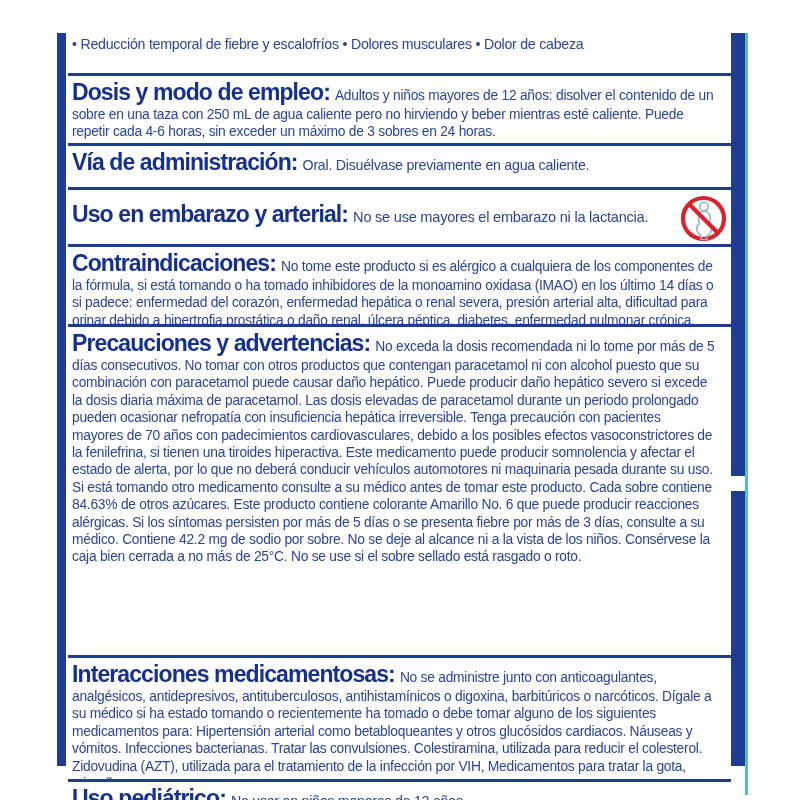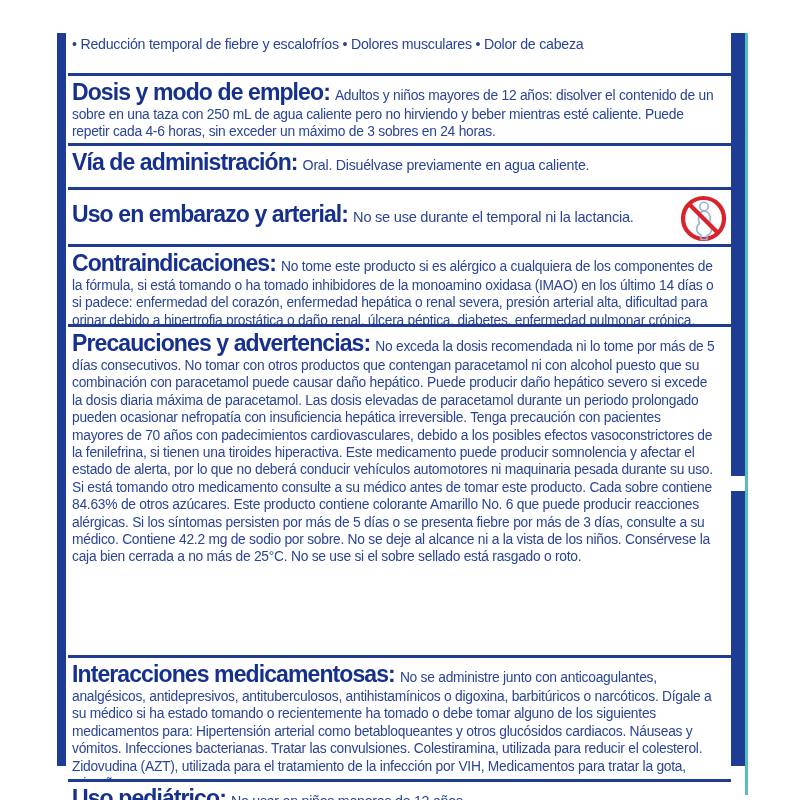--- a/index.html
+++ b/index.html
@@ -78,21 +78,21 @@
 
     <section class="sec sec-dosis">
       <p class="body-txt"><span class="run-h">Dosis y modo de empleo:</span><span>Adultos y niños mayores de 12 años: disolver el contenido de un sobre en una taza con 250 mL de agua caliente pero no hirviendo y beber mientras esté caliente. Puede repetir cada 4-6 horas, sin exceder un máximo de 3 sobres en 24 horas.</span></p>
     </section>
 
     <section class="sec sec-via">
       <p class="body-txt"><span class="run-h">Vía de administración:</span><span>Oral. Disuélvase previamente en agua caliente.</span></p>
     </section>
 
     <section class="sec sec-embarazo">
-      <p class="body-txt"><span class="run-h">Uso en embarazo y arterial:</span><span>No se use durante el temporal ni la lactancia.</span></p>
+      <p class="body-txt"><span class="run-h">Uso en embarazo y arterial:</span><span>No se use mayores el embarazo ni la lactancia.</span></p>
       <svg class="preg-icon" viewBox="0 0 49 49">
         <circle cx="24.5" cy="24.5" r="20.5" fill="none" stroke="#d9232a" stroke-width="4.2"></circle>
         <circle cx="25" cy="12.5" r="4.2" fill="none" stroke="#9cb0d6" stroke-width="1.6"></circle>
         <path d="M22.5 17.5 c-3 3.5 -3.8 8 -2 12 c-4 3 -3.5 9.5 1.5 11.5 l0 4.5 l6 0 l0 -4 c5 -1.5 6.5 -8.5 2 -12.5 c2.2 -4 1.2 -8.5 -2 -11.5 z" fill="none" stroke="#9cb0d6" stroke-width="1.6" stroke-linejoin="round"></path>
         <line x1="10" y1="10" x2="39" y2="39" stroke="#d9232a" stroke-width="4.2"></line>
       </svg>
     </section>
 
     <section class="sec sec-contra">
       <p class="body-txt"><span class="run-h">Contraindicaciones:</span><span>No tome este producto si es alérgico a cualquiera de los componentes de la fórmula, si está tomando o ha tomado inhibidores de la monoamino oxidasa (IMAO) en los último 14 días o si padece: enfermedad del corazón, enfermedad hepática o renal severa, presión arterial alta, dificultad para orinar debido a hipertrofia prostática o daño renal, úlcera péptica, diabetes, enfermedad pulmonar crónica, dificultad para respirar, asma, glaucoma, deficiencia de glucosa-6-fosfato deshidrogenasa, epilepsia.</span></p>

